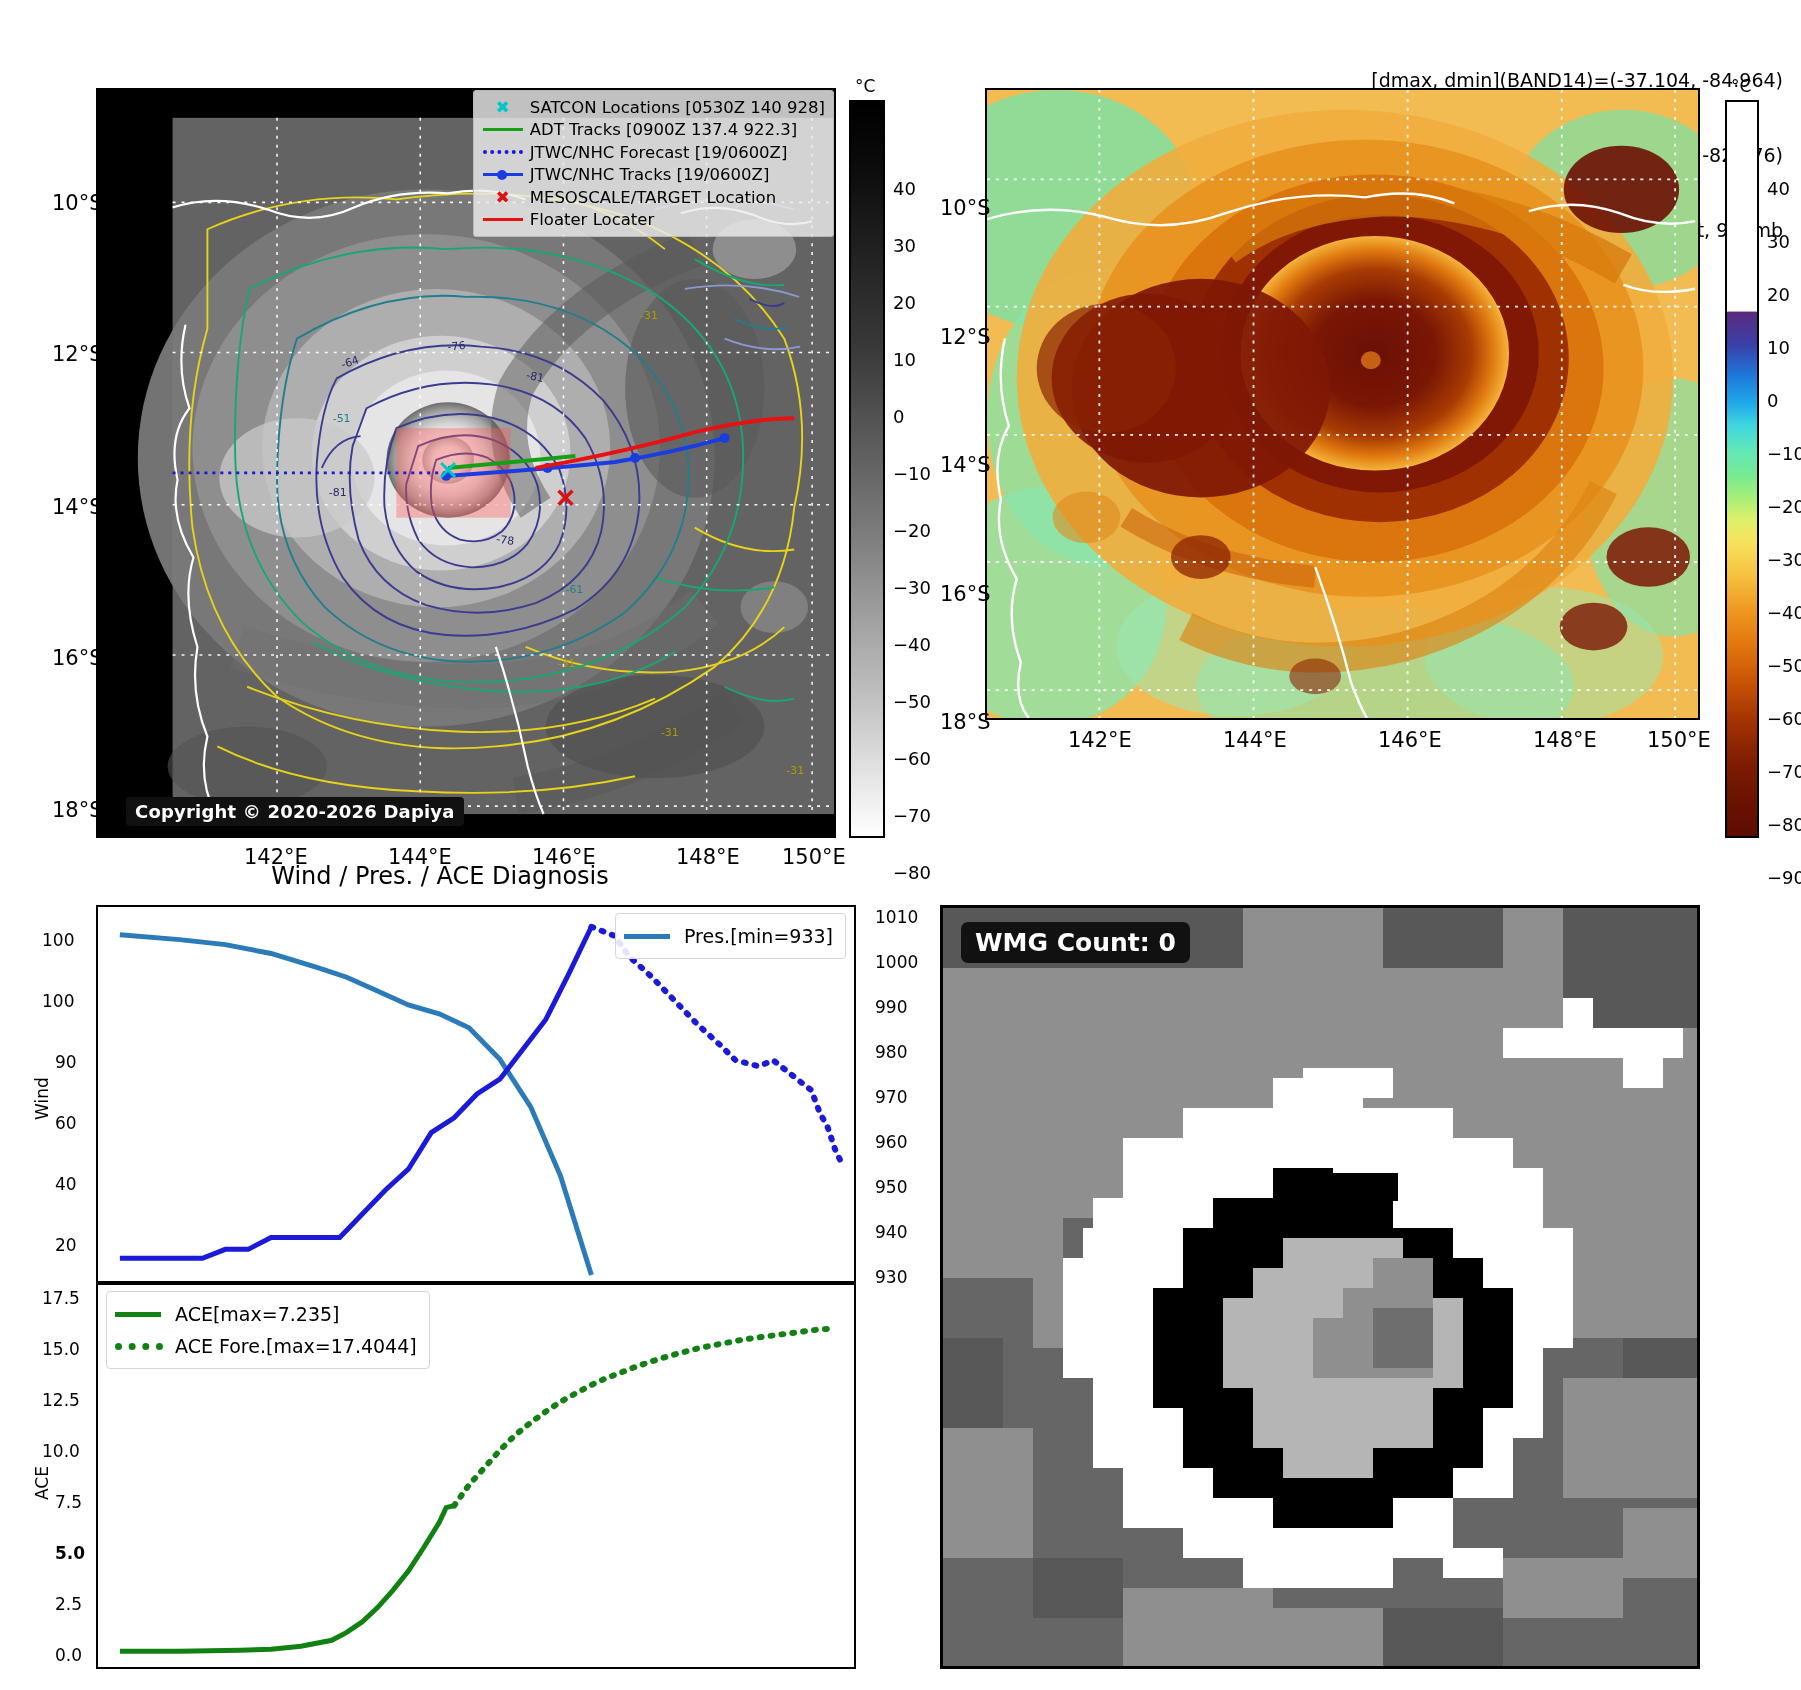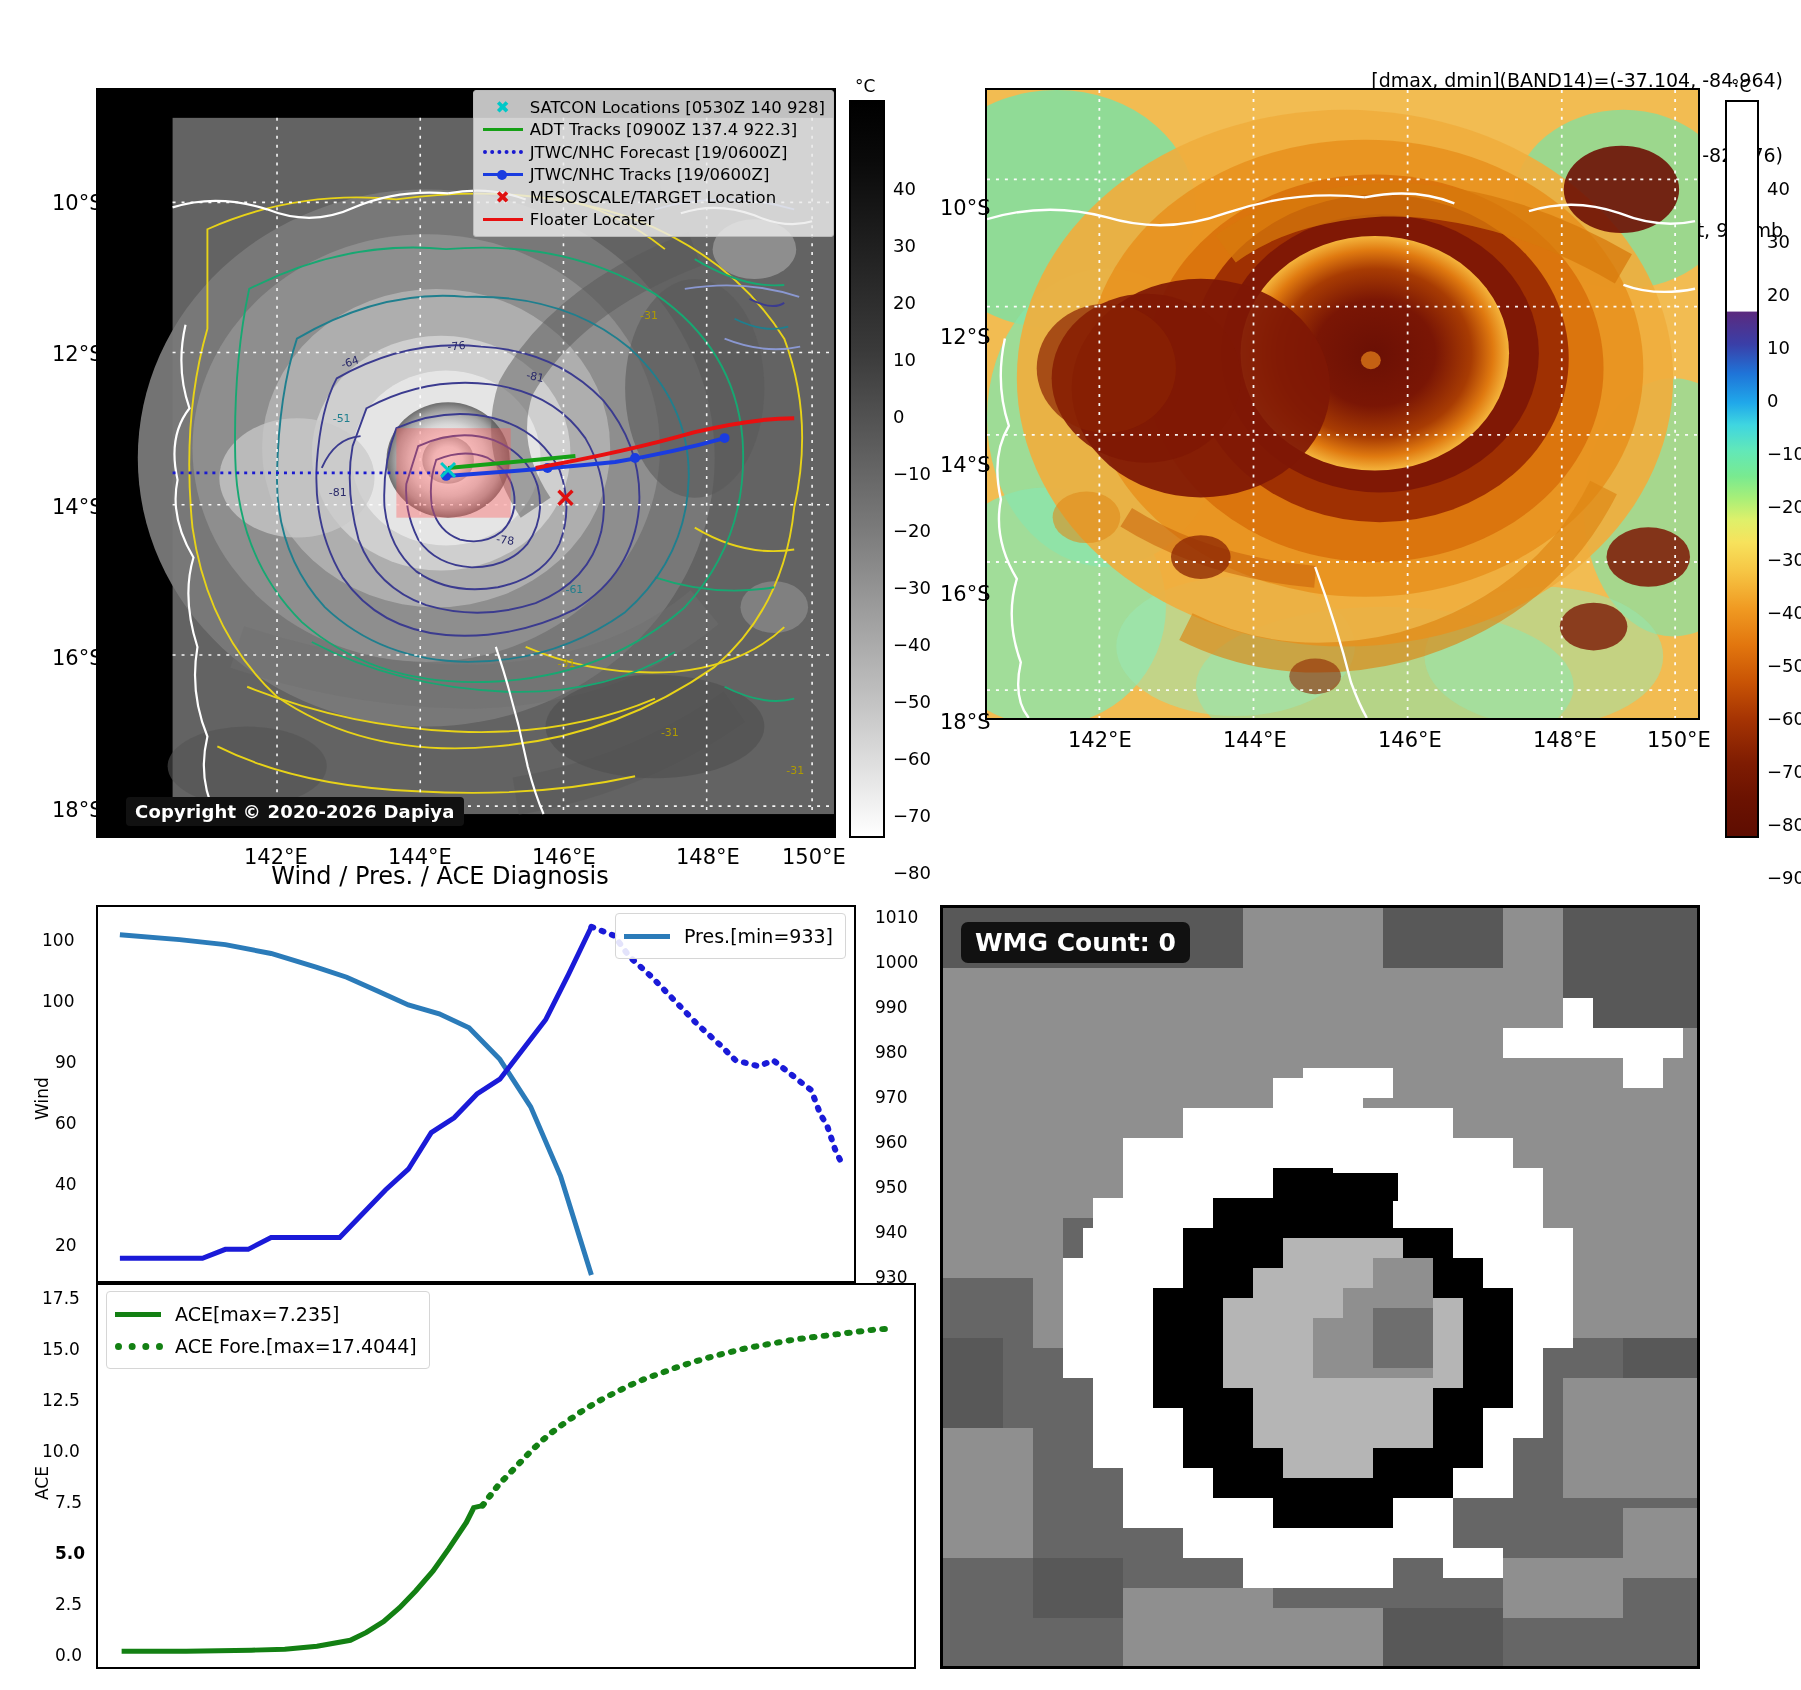--- a/index.html
+++ b/index.html
@@ -43,21 +43,21 @@
 
   
   #panel-awv{left:985px;top:88px;width:715px;height:632px;}
 
   
   #chart-subtitle{left:0;top:862px;width:880px;text-align:center;font-size:24px;}
 
   
   .plotbox{position:absolute;border:2px solid #000;box-sizing:border-box;background:#fff;}
   #plot-wind{left:96px;top:905px;width:760px;height:378px;}
-  #plot-ace{left:96px;top:1283px;width:820px;height:386px;}
+  #plot-ace{left:96px;top:1283px;width:760px;height:386px;}
   .plotsvg{position:absolute;inset:0;width:100%;height:100%;}
   .ticklab{position:absolute;font-size:17px;white-space:nowrap;}
   .rot{transform:rotate(-90deg);transform-origin:0 0;}
 
   .chartlegend{position:absolute;background:rgba(255,255,255,0.88);
      border:1px solid #d6d6d6;border-radius:4px;padding:6px 12px 6px 8px;font-size:19px;}
   .chartlegend .row{display:flex;align-items:center;height:32px;white-space:nowrap;}
   .chartlegend .sym{width:58px;flex:0 0 58px;display:flex;align-items:center;}
   .chartlegend .lbl{padding-left:2px;}
   .swatch{width:46px;height:5px;display:block;}

